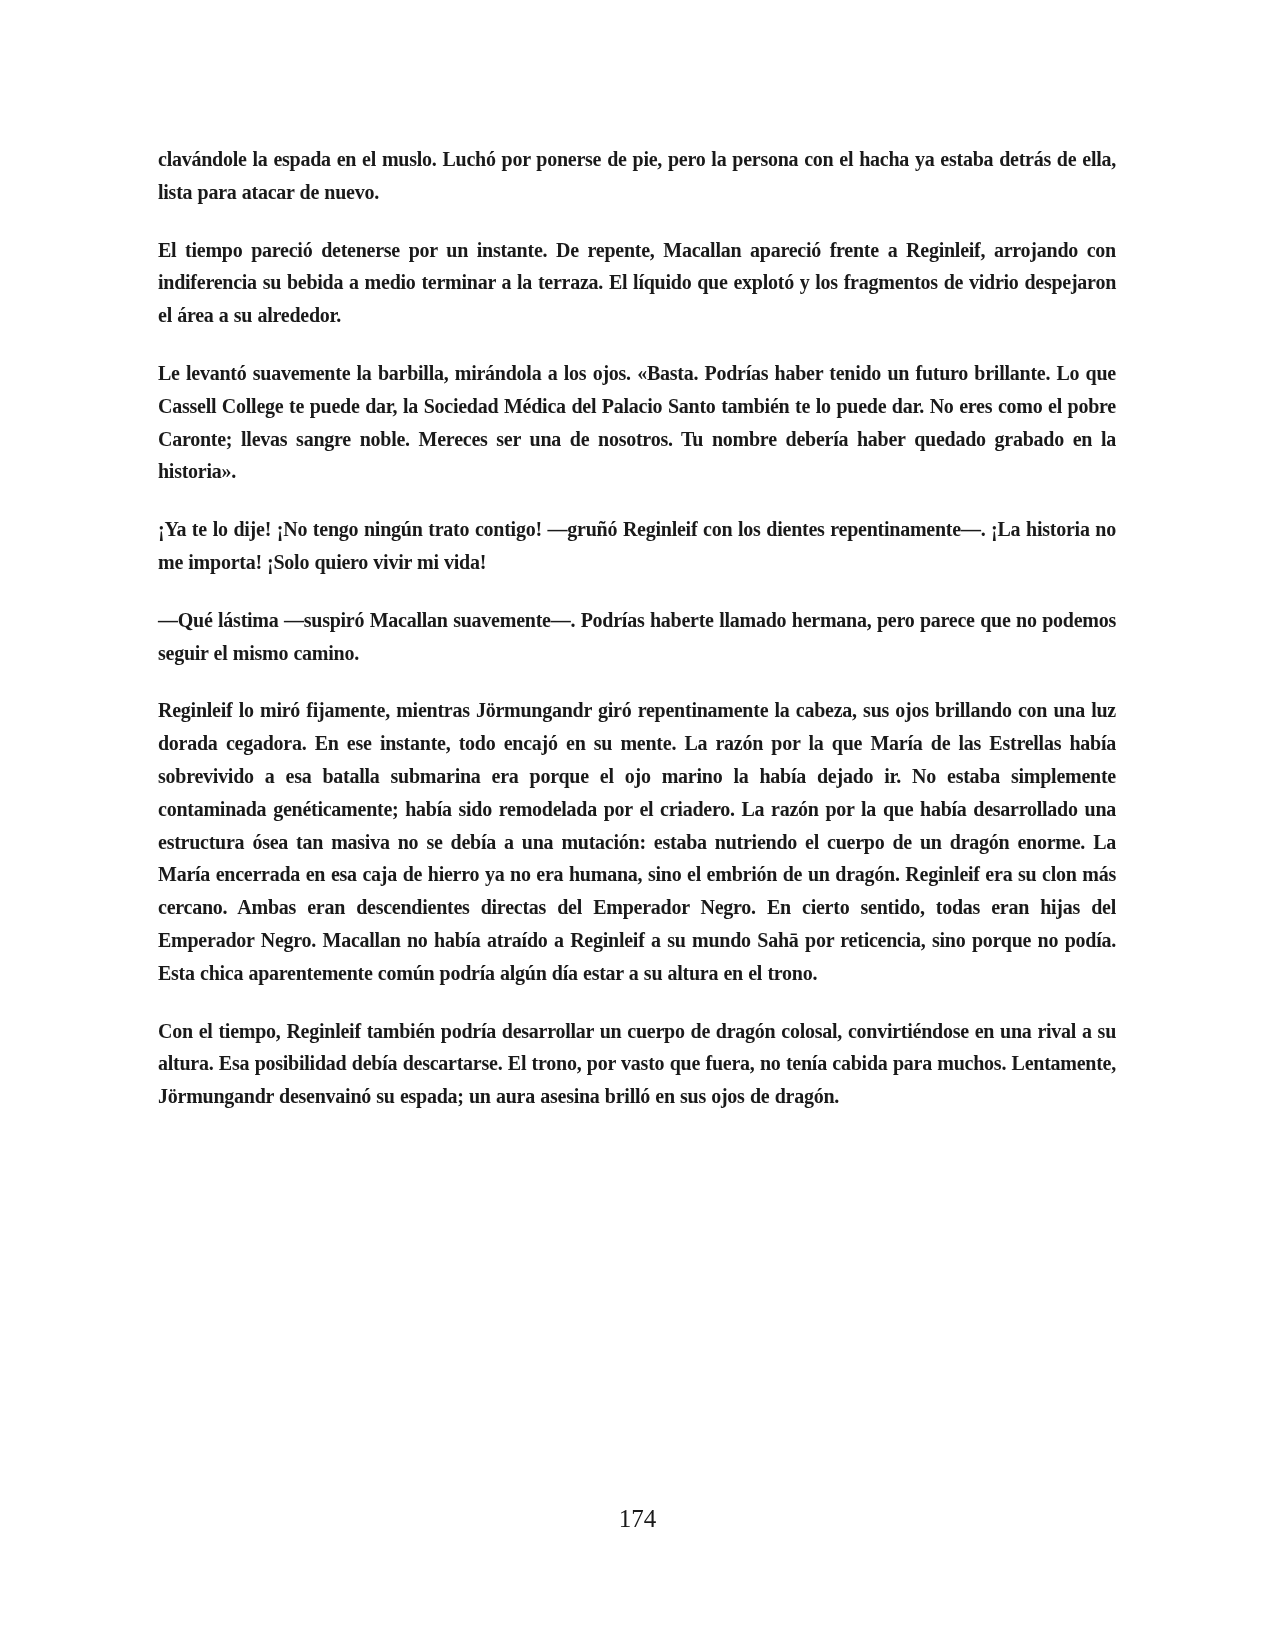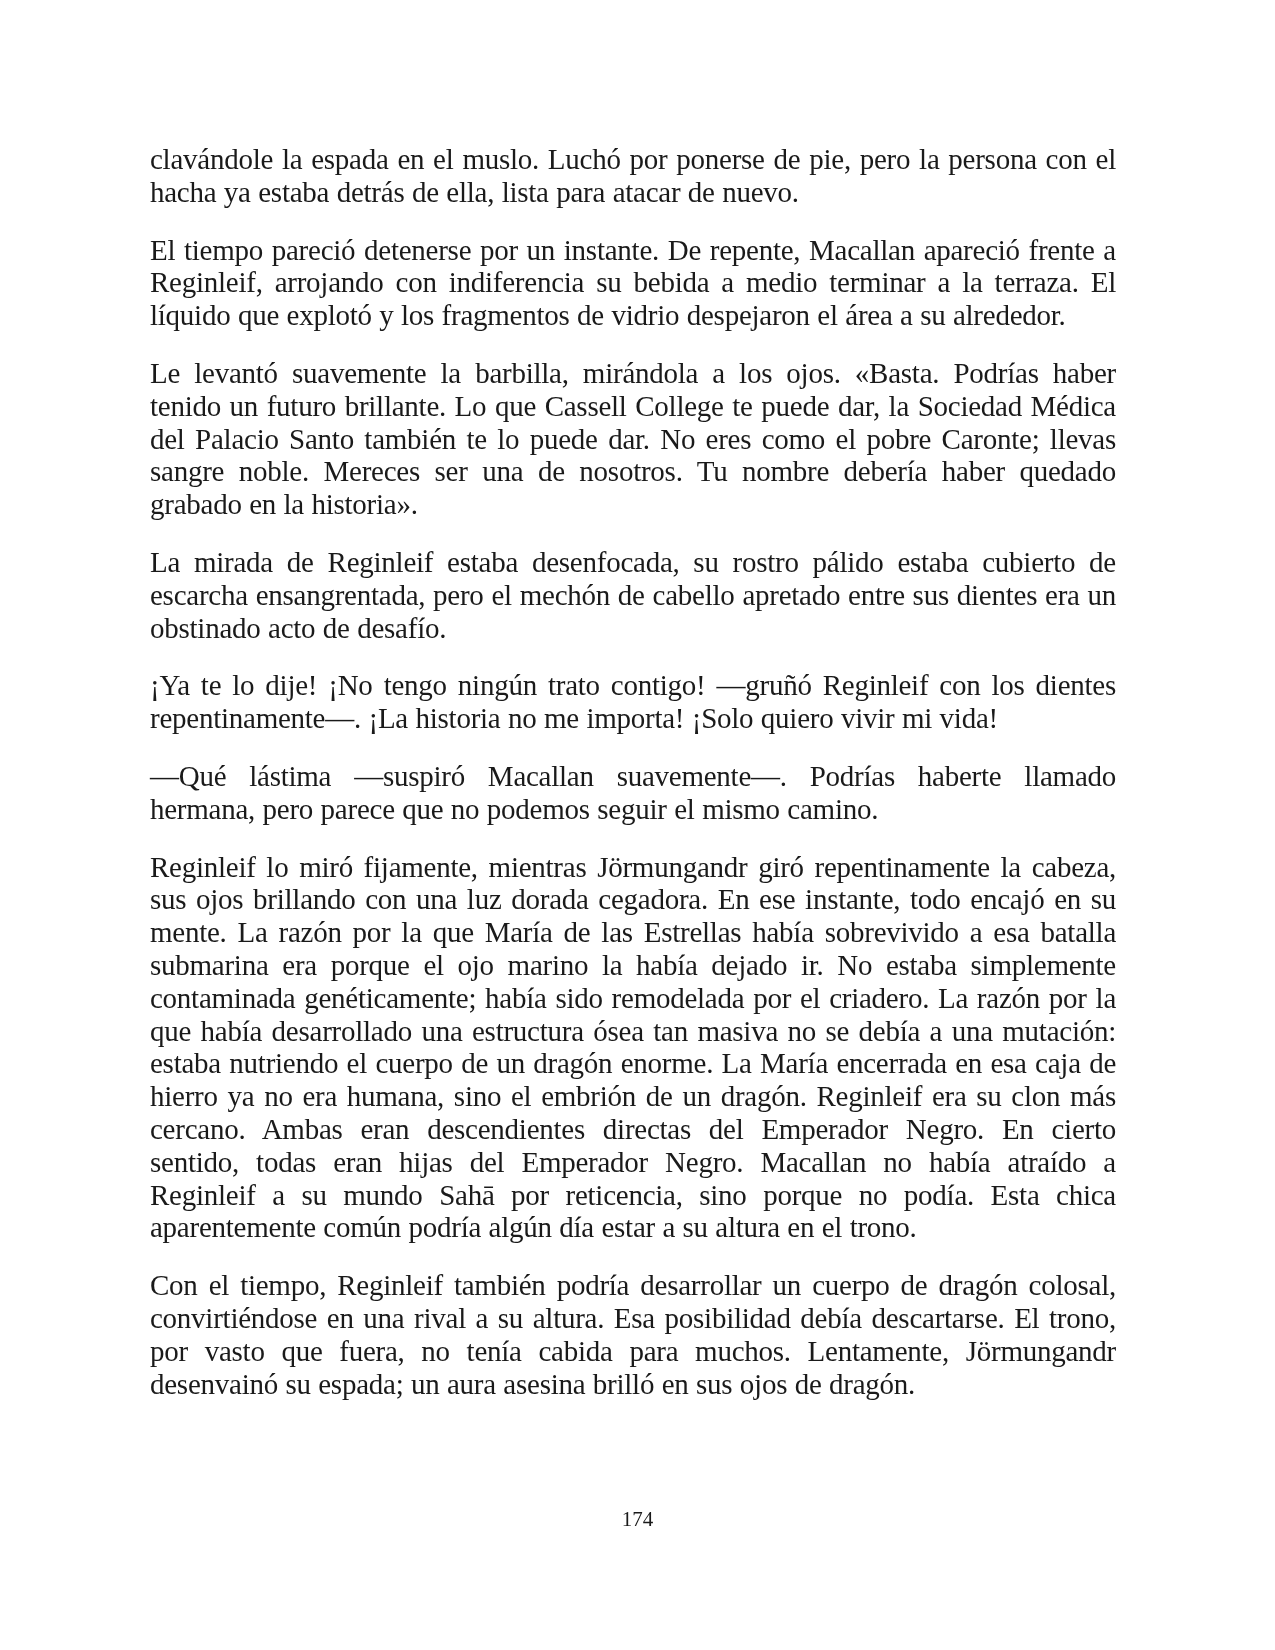--- a/index.html
+++ b/index.html
@@ -15,45 +15,45 @@
       font-family: "Liberation Serif", "DejaVu Serif", serif;
       color: #1a1a1a;
     }
     .page-body {
       position: absolute;
       left: 150px;
       top: 143px;
       width: 966px;
     }
     .para {
-      margin: 0 0 25px 0;
-      font-size: 29px;
+      margin: 0 0 25px 8px;
+      font-size: 20px;
       line-height: 32.8px;
       text-align: justify;
       text-align-last: left;
       letter-spacing: -0.25px;
       word-spacing: 0.5px;
+      font-weight: bold;
     }
     .page-number {
       position: absolute;
       left: 0;
       width: 1275px;
       top: 1505px;
       text-align: center;
-      font-size: 21px;
+      font-size: 25px;
       line-height: 28px;
     }
   </style>
 </head>
 <body>
 
 <main class="page-body">
   <p class="para">clavándole la espada en el muslo. Luchó por ponerse de pie, pero la persona con el hacha ya estaba detrás de ella, lista para atacar de nuevo.</p>
   <p class="para">El tiempo pareció detenerse por un instante. De repente, Macallan apareció frente a Reginleif, arrojando con indiferencia su bebida a medio terminar a la terraza. El líquido que explotó y los fragmentos de vidrio despejaron el área a su alrededor.</p>
   <p class="para">Le levantó suavemente la barbilla, mirándola a los ojos. «Basta. Podrías haber tenido un futuro brillante. Lo que Cassell College te puede dar, la Sociedad Médica del Palacio Santo también te lo puede dar. No eres como el pobre Caronte; llevas sangre noble. Mereces ser una de nosotros. Tu nombre debería haber quedado grabado en la historia».</p>
-  <p class="para">La mirada de Reginleif estaba desenfocada, su rostro pálido estaba cubierto de escarcha ensangrentada, pero el mechón de cabello apretado entre sus dientes era un obstinado acto de desafío.</p>
   <p class="para">¡Ya te lo dije! ¡No tengo ningún trato contigo! —gruñó Reginleif con los dientes repentinamente—. ¡La historia no me importa! ¡Solo quiero vivir mi vida!</p>
   <p class="para">—Qué lástima —suspiró Macallan suavemente—. Podrías haberte llamado hermana, pero parece que no podemos seguir el mismo camino.</p>
   <p class="para">Reginleif lo miró fijamente, mientras Jörmungandr giró repentinamente la cabeza, sus ojos brillando con una luz dorada cegadora. En ese instante, todo encajó en su mente. La razón por la que María de las Estrellas había sobrevivido a esa batalla submarina era porque el ojo marino la había dejado ir. No estaba simplemente contaminada genéticamente; había sido remodelada por el criadero. La razón por la que había desarrollado una estructura ósea tan masiva no se debía a una mutación: estaba nutriendo el cuerpo de un dragón enorme. La María encerrada en esa caja de hierro ya no era humana, sino el embrión de un dragón. Reginleif era su clon más cercano. Ambas eran descendientes directas del Emperador Negro. En cierto sentido, todas eran hijas del Emperador Negro. Macallan no había atraído a Reginleif a su mundo Sahā por reticencia, sino porque no podía. Esta chica aparentemente común podría algún día estar a su altura en el trono.</p>
   <p class="para">Con el tiempo, Reginleif también podría desarrollar un cuerpo de dragón colosal, convirtiéndose en una rival a su altura. Esa posibilidad debía descartarse. El trono, por vasto que fuera, no tenía cabida para muchos. Lentamente, Jörmungandr desenvainó su espada; un aura asesina brilló en sus ojos de dragón.</p>
 </main>
 
 <div class="page-number">174</div>
 
 </body></html>

